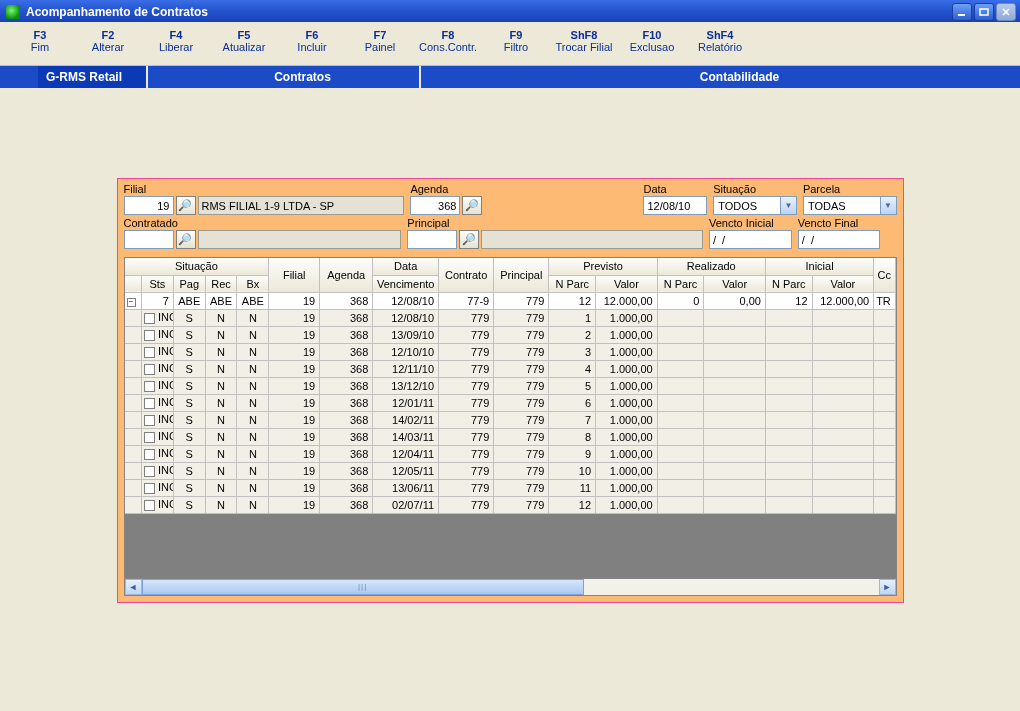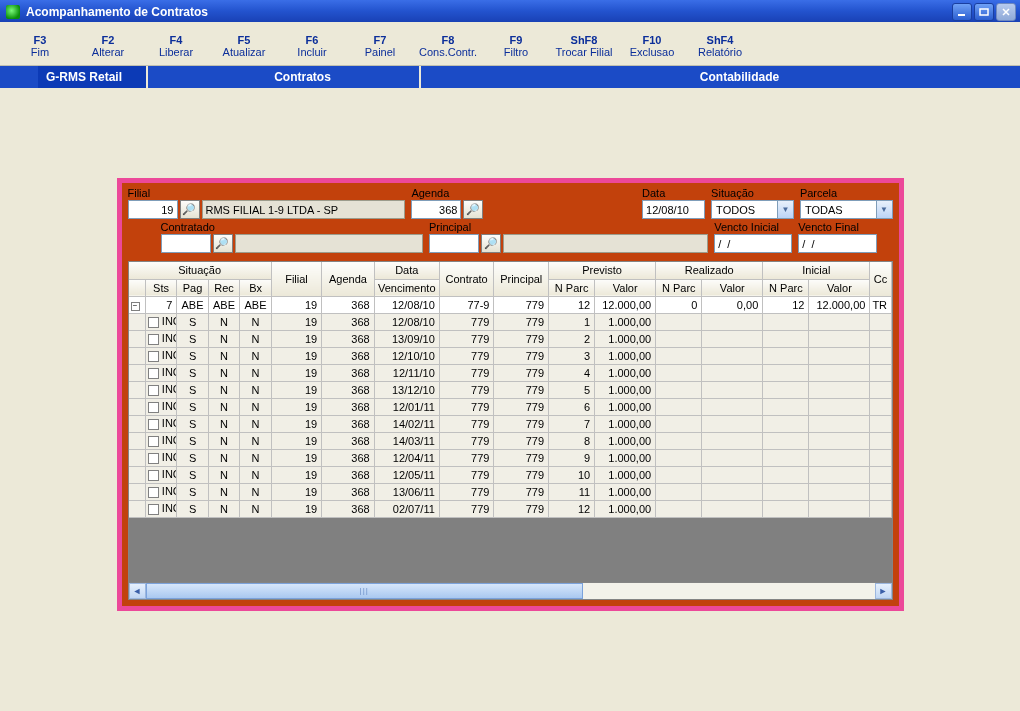--- a/index.html
+++ b/index.html
@@ -47,21 +47,21 @@
   }
   .titlebar .winbtn.disabled {
     background: linear-gradient(to bottom, #b8cbee, #8fa9d8);
     color: #dbe5f5;
     border-color: #6f89c0;
   }
   .toolbar {
     height: 44px;
     background: #ece9d8;
     display: flex;
-    align-items: flex-end;
+    align-items: flex-start;
     padding: 0 6px;
     border-bottom: 1px solid #c0c0b0;
   }
   .toolbtn {
     display: flex;
     flex-direction: column;
     align-items: center;
     justify-content: center;
     width: 68px;
     height: 38px;
@@ -90,33 +90,32 @@
   .ribbon .seg.left  { width: 110px; background: #0c3ab6; justify-content: flex-start; padding-left: 8px;}
   .ribbon .seg.mid   { flex: 1; }
   .ribbon .seg.right { width: 235px; }
   .workspace {
     padding: 90px 0 0 0;
     display: flex;
     justify-content: center;
   }
   .panel {
     width: 787px;
-    border: 5px solid #ec4899;
-    background: #c2410c;
+    border: 1px solid #ec4899;
+    background: #fdba74;
   }
   .filters {
     display: flex;
     padding: 4px 6px 2px 6px;
     gap: 6px;
   }
   .filters2 {
     display: flex;
     padding: 0 22px 6px 6px;
     gap: 6px;
-    margin-left: 33px;
   }
   .fgroup { display: flex; flex-direction: column; }
   .flabel-s { color: #000; margin-bottom: 1px; }
   .frow { display: flex; align-items: center; gap: 2px; }
   .finput {
     background: #fff;
     border: 1px solid #7f9db9;
     height: 19px;
     padding: 1px 3px;
     font-family: Tahoma, Arial, sans-serif;

